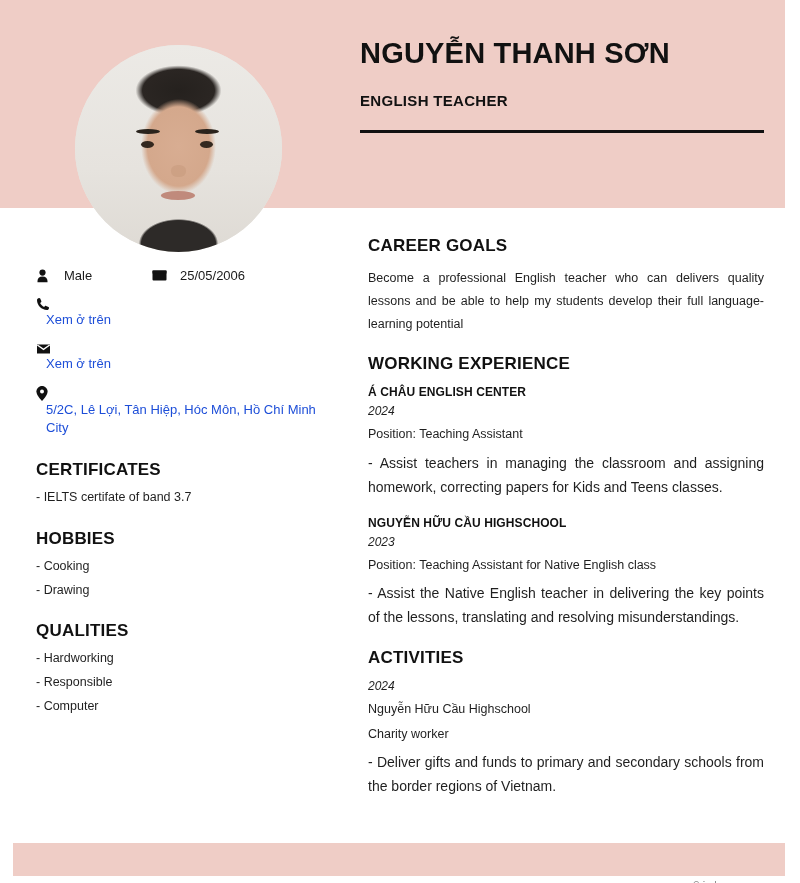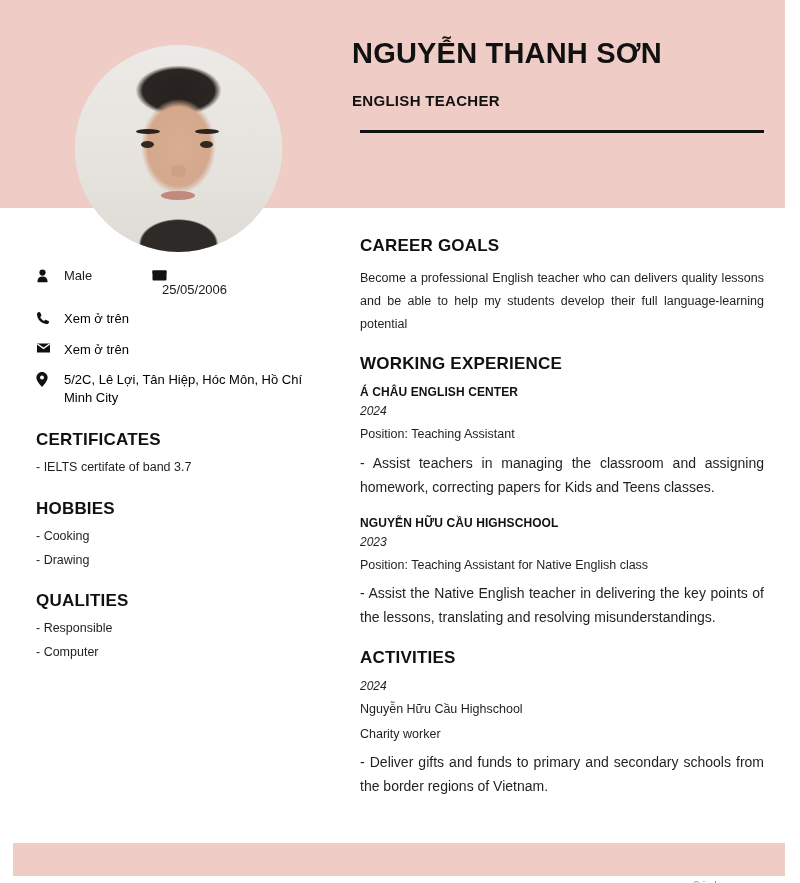--- a/index.html
+++ b/index.html
@@ -80,21 +80,21 @@
     top: 120px;
     width: 15px;
     height: 12px;
     border-radius: 45%;
     background: #c99d80;
     opacity: .65;
   }
 
   .header-text {
     position: absolute;
-    left: 352px;
+    left: 360px;
     top: 38px;
     width: 404px;
   }
   .name {
     font-size: 29px;
     font-weight: bold;
     letter-spacing: .2px;
     line-height: 1.1;
     margin: 0;
     color: #111111;
@@ -129,59 +129,60 @@
     width: 404px;
   }
 
   
   .contact-row {
     display: flex;
     align-items: flex-start;
     margin-bottom: 13px;
     font-size: 13px;
     line-height: 1.35;
-    color: #000000;
+    color: #1d4ed8;
+    flex-direction: column;
   }
   .ic {
     width: 18px;
     min-width: 18px;
     display: inline-flex;
     align-items: flex-start;
     justify-content: flex-start;
     padding-top: 1px;
   }
   .ic svg { display: block; }
   .contact-val { padding-left: 10px; }
   .contact-split {
     display: flex;
     align-items: flex-start;
     margin-bottom: 13px;
     font-size: 13px;
   }
   .contact-split .cell-a { display: flex; width: 116px; }
-  .contact-split .cell-b { display: flex; flex-direction: column; }
+  .contact-split .cell-b { display: flex; }
 
   
   .sec-h {
     font-size: 17px;
     font-weight: bold;
     letter-spacing: .2px;
     color: #111111;
     margin: 0 0 11px 0;
   }
   .left-col .sec-block { margin-top: 24px; }
   .bullet-line {
     font-size: 12.5px;
     line-height: 1.1;
     color: #1f1f1f;
     margin-bottom: 10px;
   }
 
   
-  .right-col .sec-block { margin-bottom: 6px; }
+  .right-col .sec-block { margin-bottom: 6px; margin-left: 8px; }
   .para {
     font-size: 12.5px;
     line-height: 1.85;
     color: #1f1f1f;
     text-align: justify;
     margin: 0 0 14px 0;
   }
   .org {
     font-size: 12px;
     font-weight: bold;
@@ -312,20 +313,21 @@
   </div>
 
   <div class="sec-block">
     <div class="sec-h">HOBBIES</div>
     <div class="bullet-line">- Cooking</div>
     <div class="bullet-line">- Drawing</div>
   </div>
 
   <div class="sec-block">
     <div class="sec-h">QUALITIES</div>
+    <div class="bullet-line">- Hardworking</div>
     <div class="bullet-line">- Responsible</div>
     <div class="bullet-line">- Computer</div>
   </div>
 </div>
 
 <div class="right-col">
 
   <div class="sec-block">
     <div class="sec-h">CAREER GOALS</div>
     <div class="para">Become a professional English teacher who can delivers quality lessons and be able to help my students develop their full language-learning potential</div>

